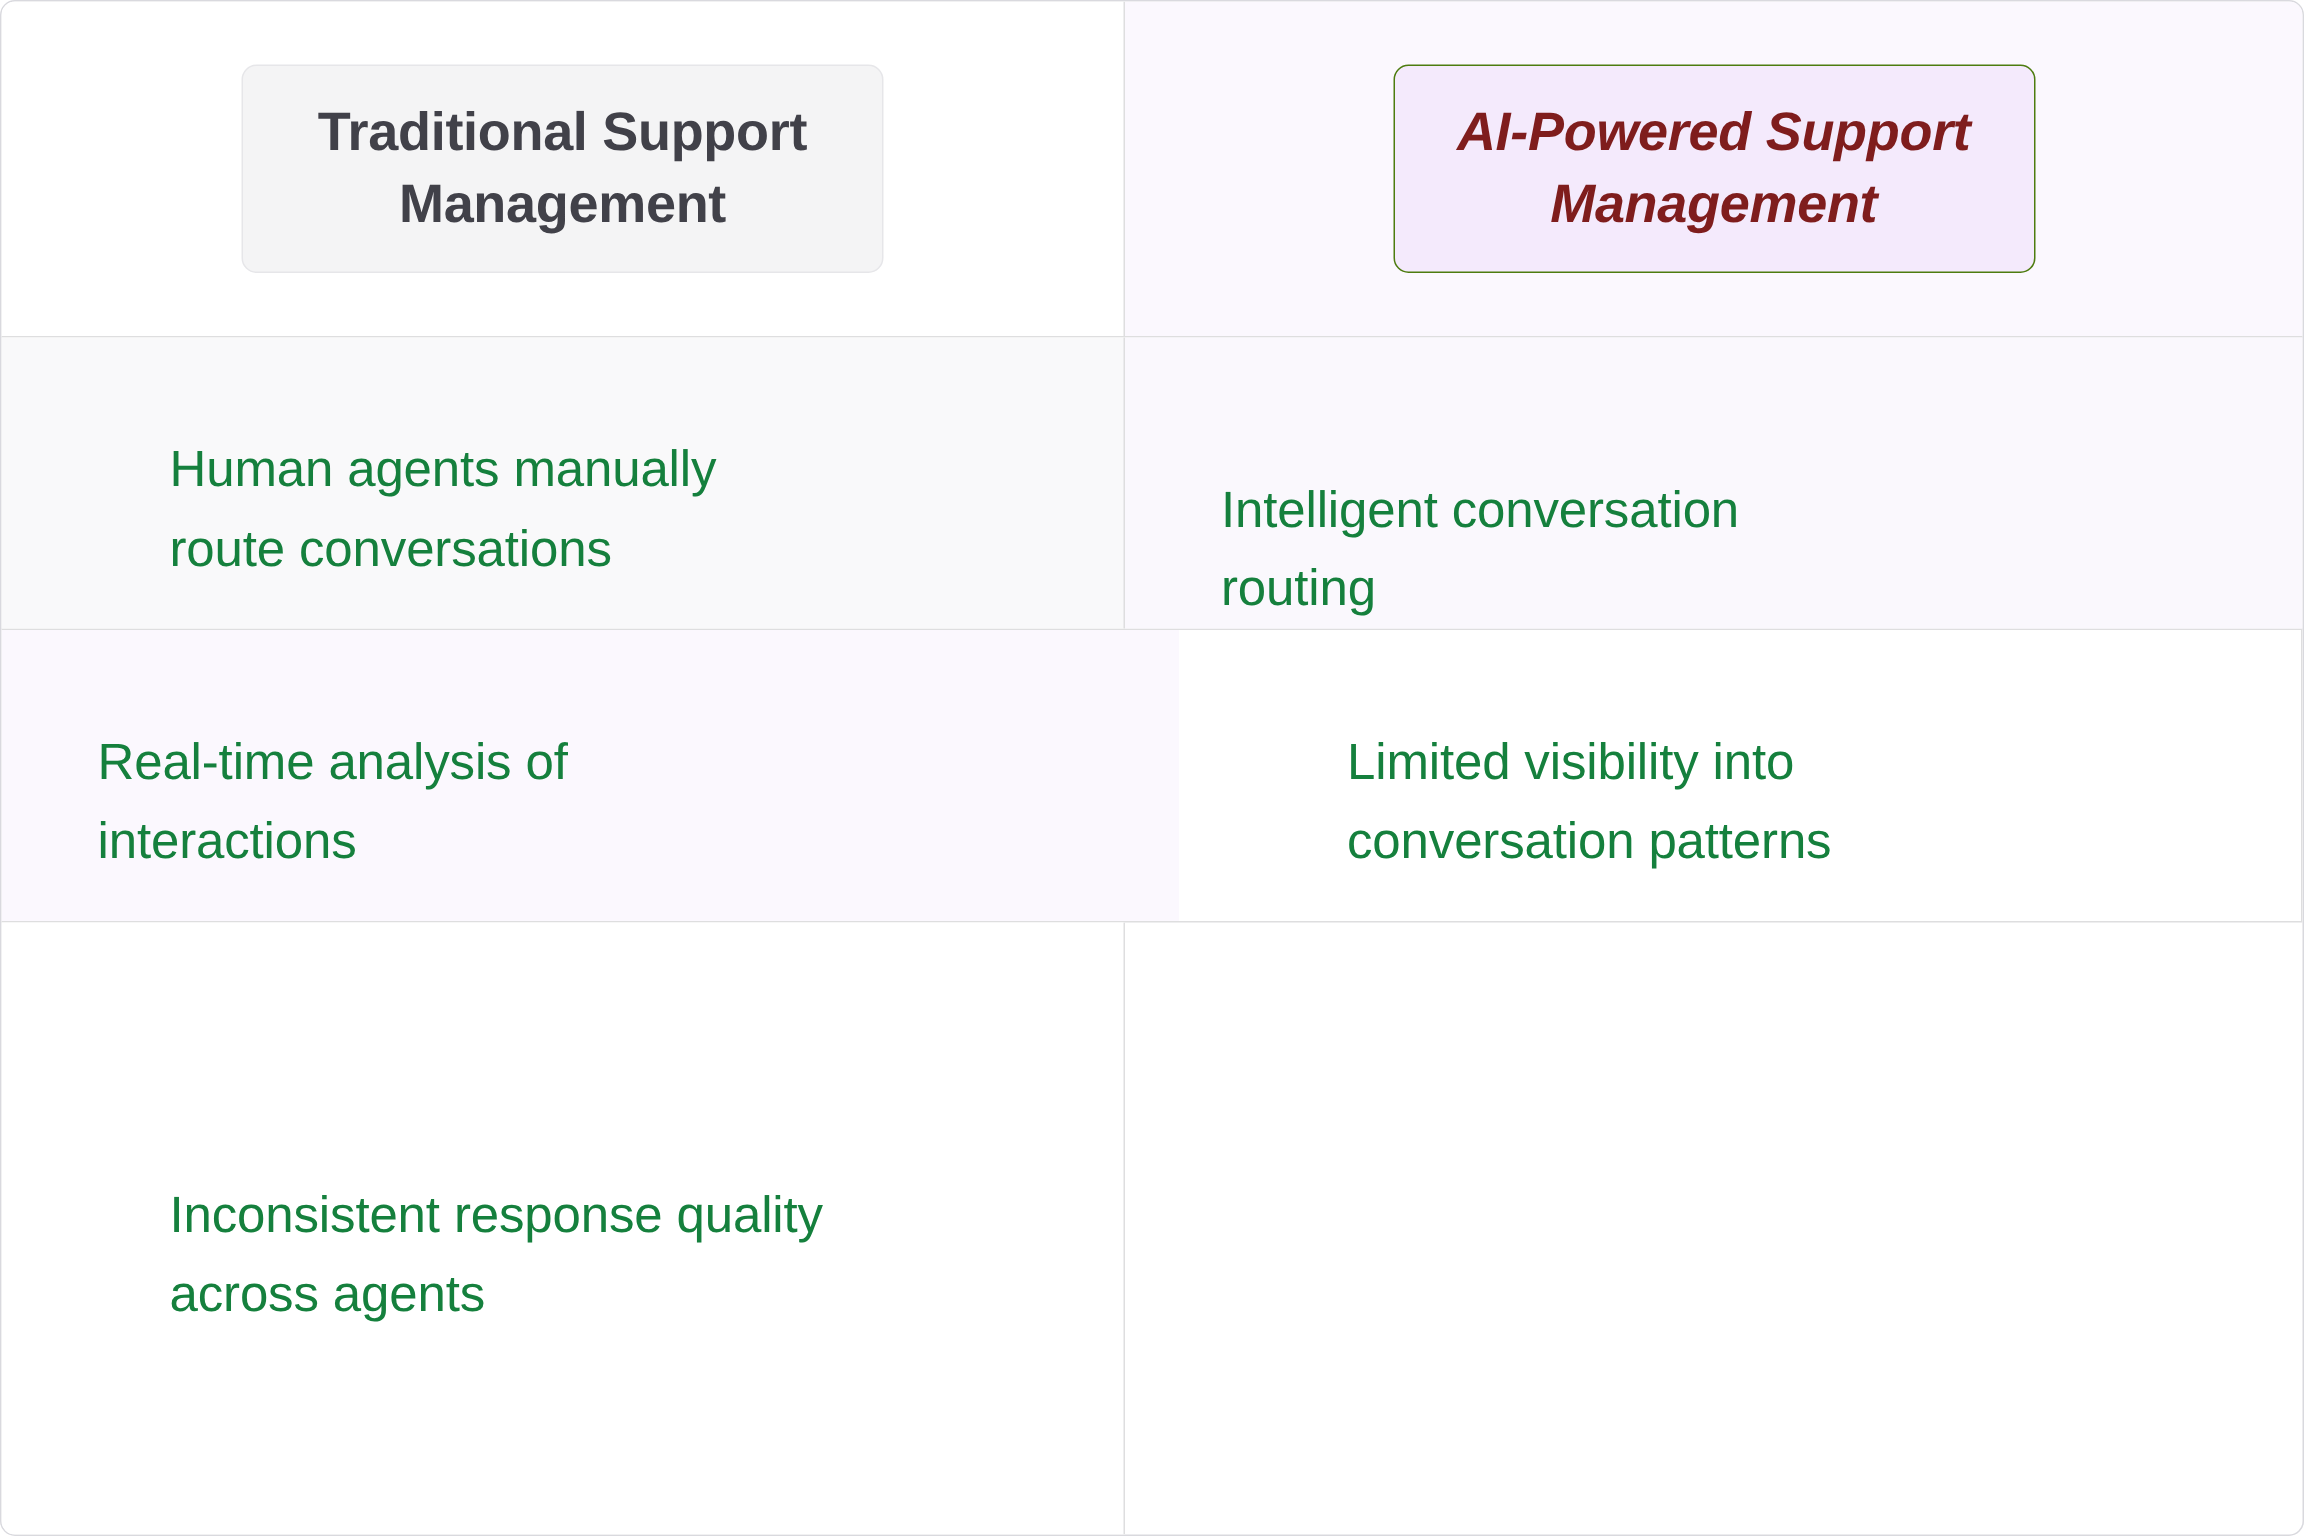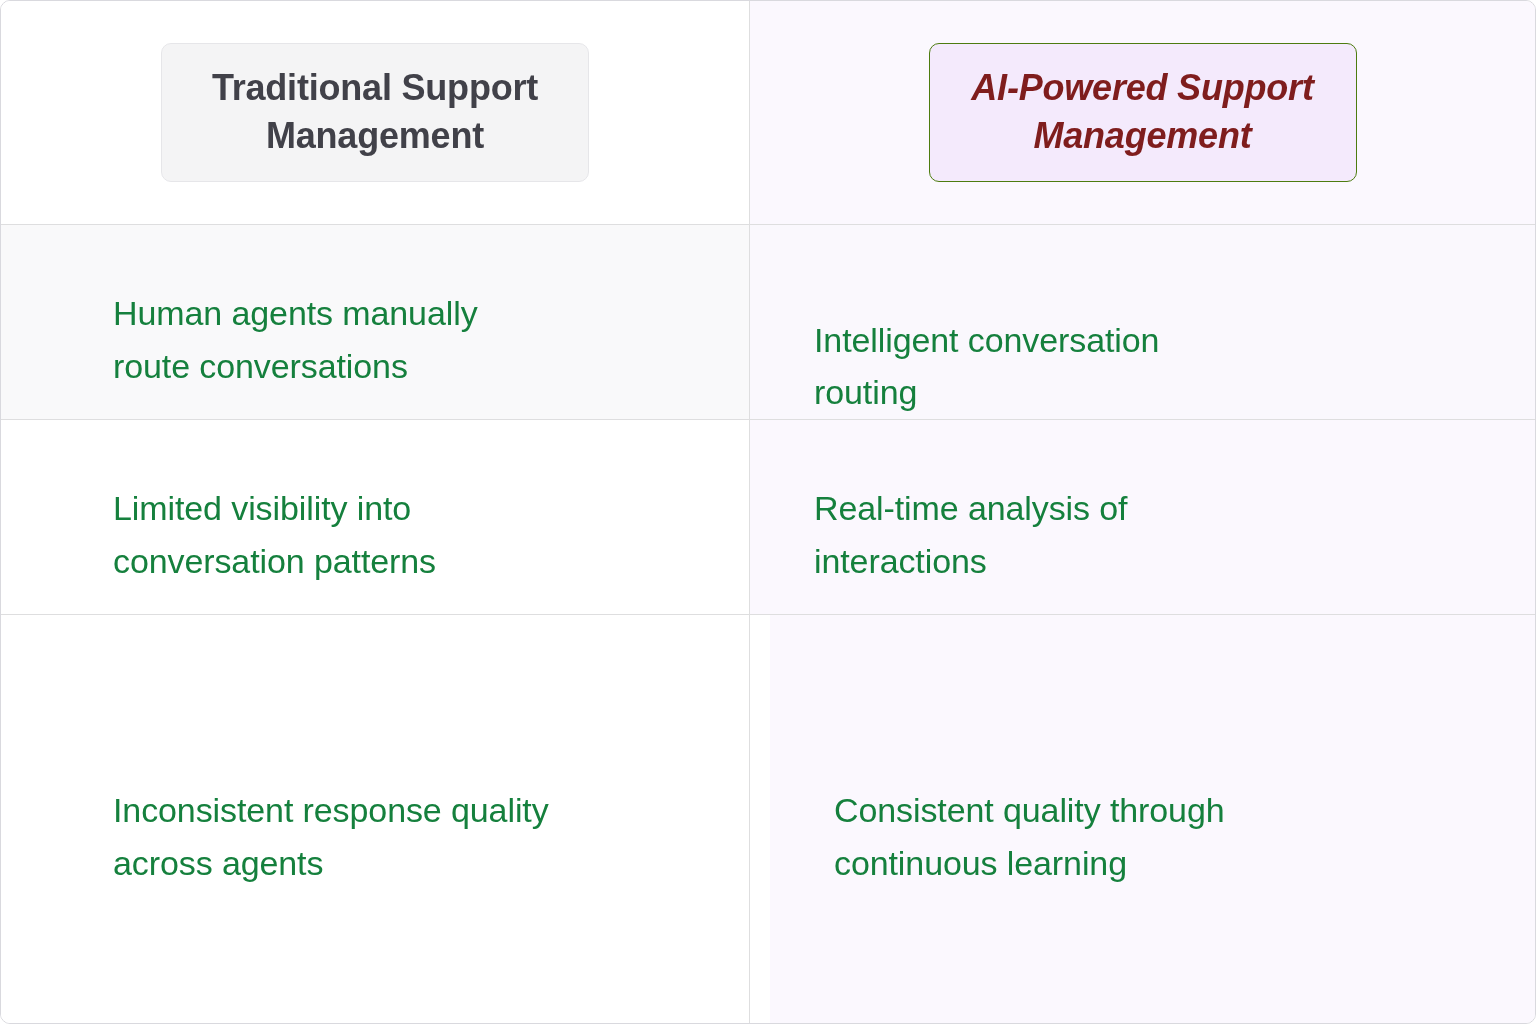--- a/index.html
+++ b/index.html
@@ -153,36 +153,32 @@
         <span class="cell-text">Human agents manually
 route conversations</span>
       </div>
       <div class="cell right">
         <span class="cell-text">Intelligent conversation
 routing</span>
       </div>
     </div>
 
     <div class="table-row">
+      <div class="cell right">
+        <span class="cell-text">Real-time analysis of
+interactions</span>
+      </div>
       <div class="cell left">
         <span class="cell-text">Limited visibility into
 conversation patterns</span>
-      </div>
-      <div class="cell right">
-        <span class="cell-text">Real-time analysis of
-interactions</span>
       </div>
     </div>
 
 
     <div class="table-row last">
       <div class="cell left">
         <span class="cell-text">Inconsistent response quality
 across agents</span>
       </div>
-      <div class="cell right">
-        <span class="cell-text">Consistent quality through
-continuous learning</span>
-      </div>
     </div>
 
   </div>
 </div>
 
 </body></html>

